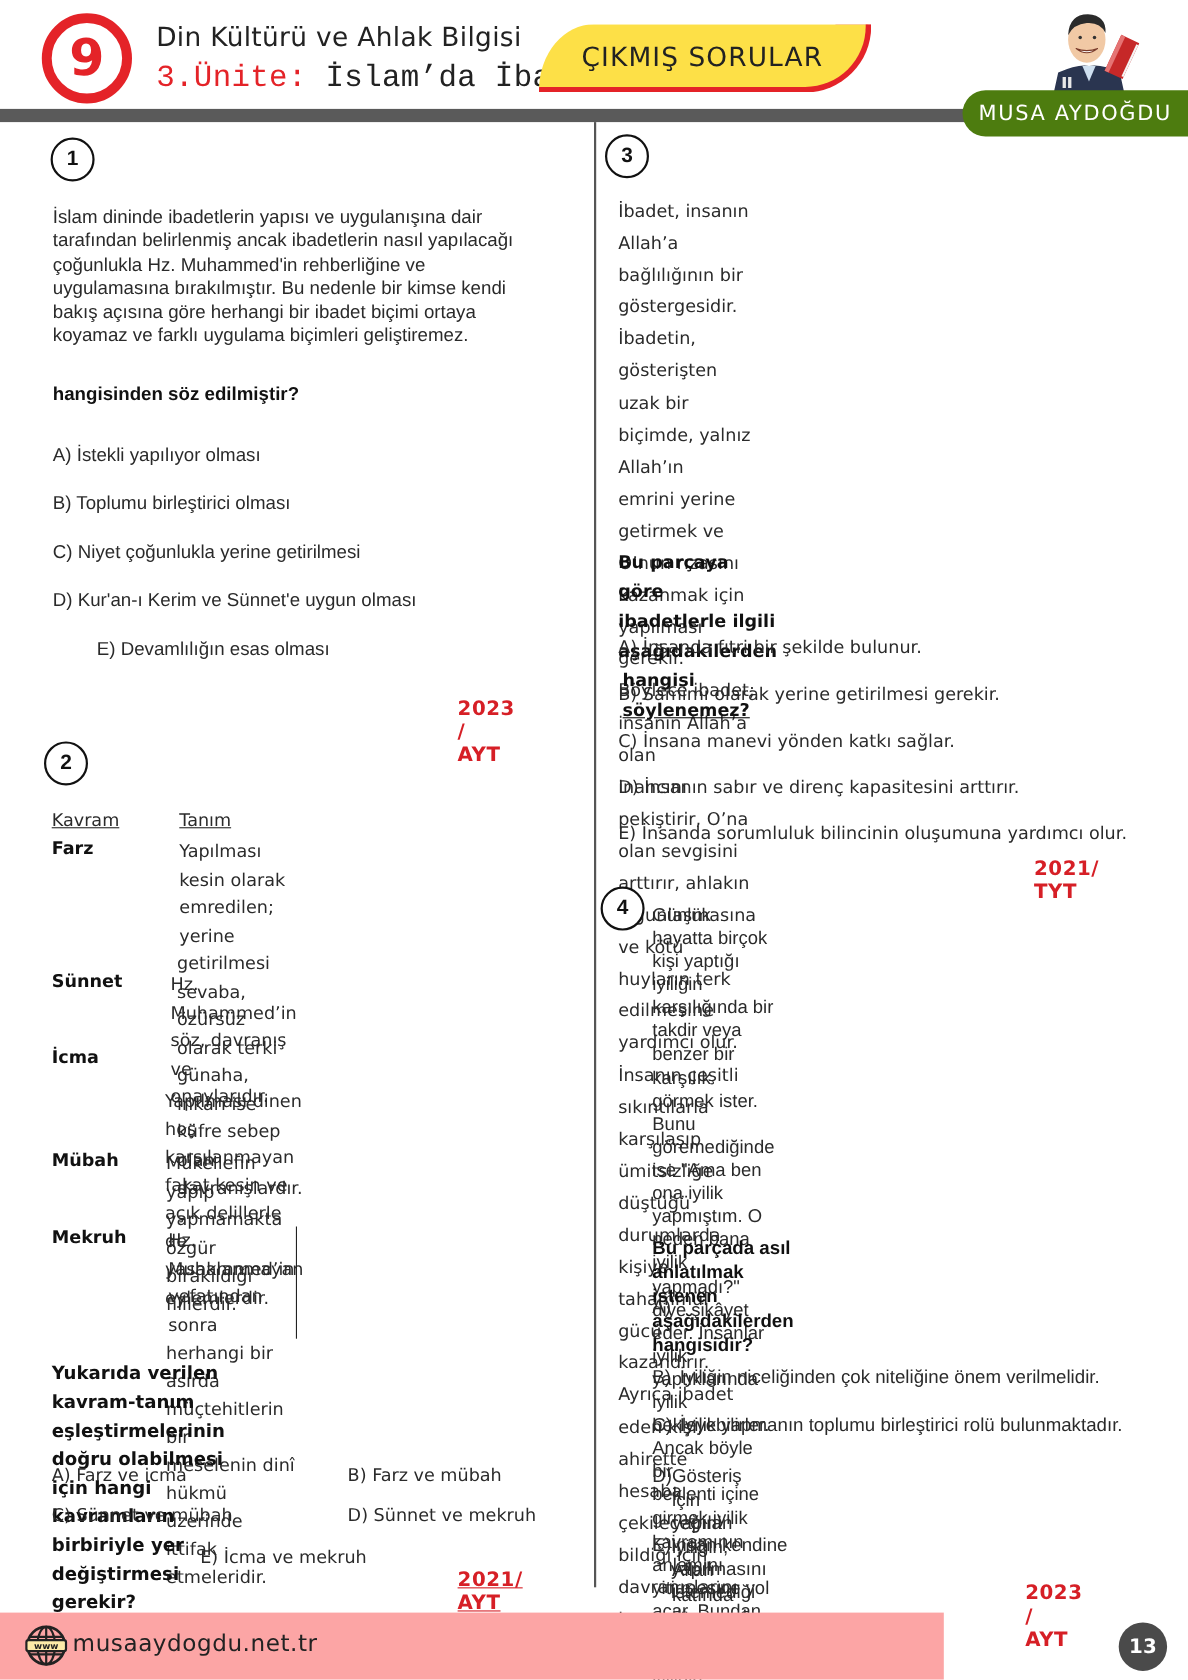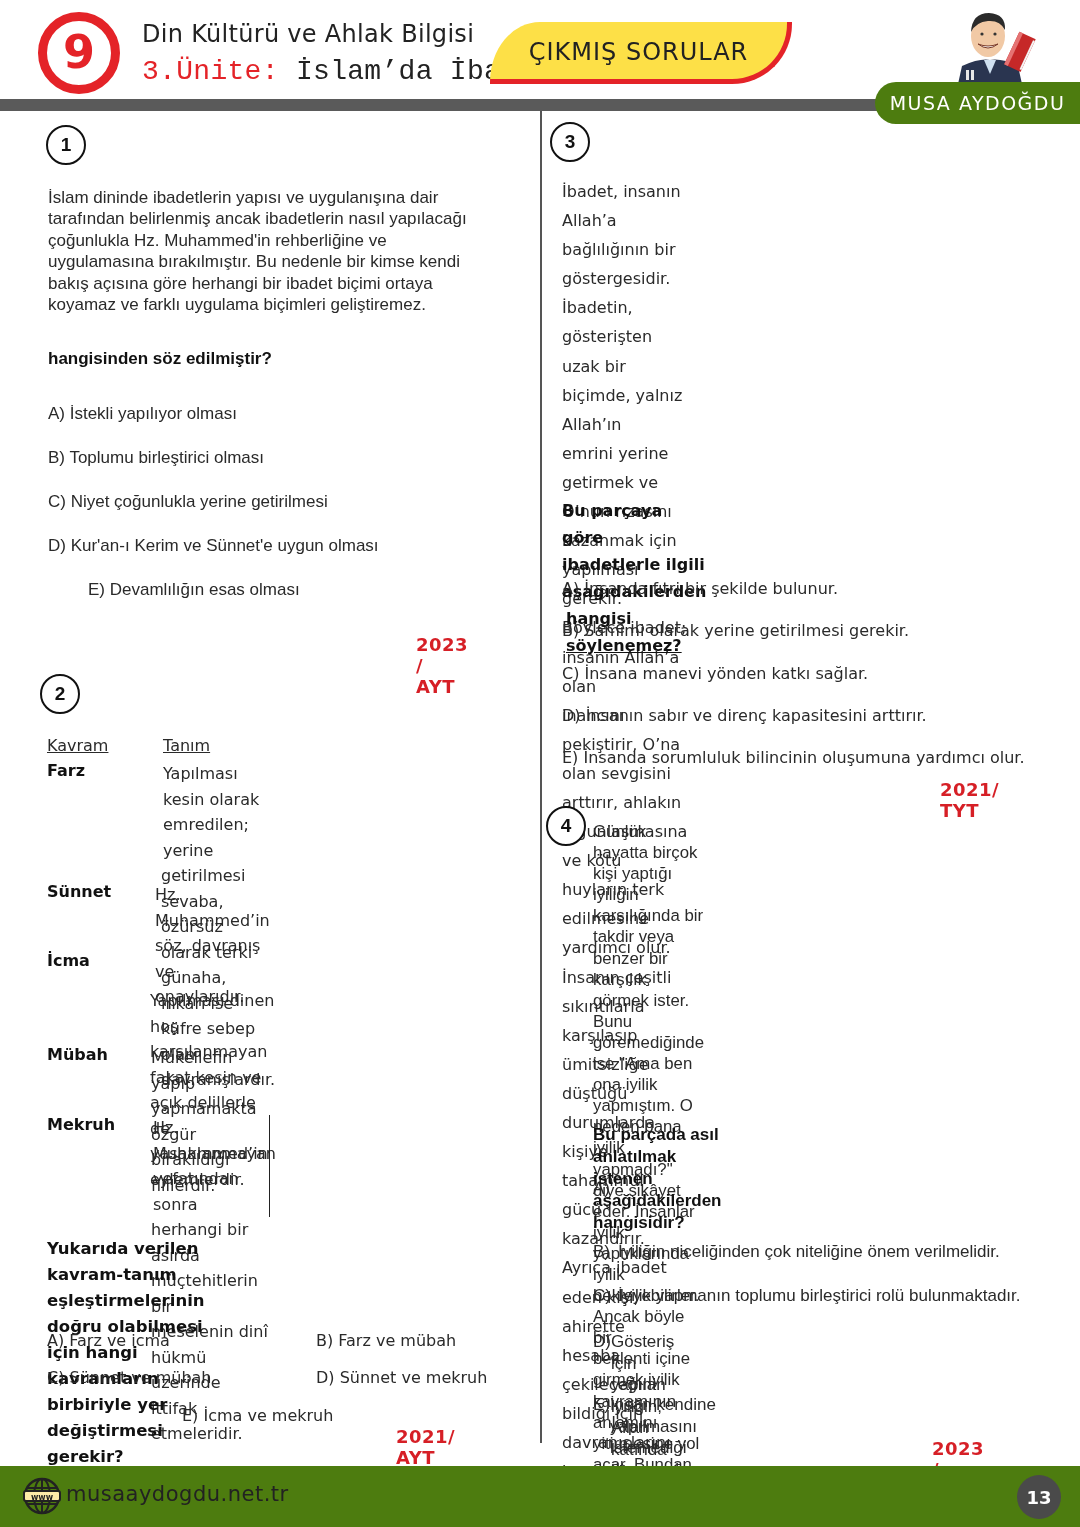--- a/index.html
+++ b/index.html
@@ -34,21 +34,21 @@
     font-family: "Liberation Sans", sans-serif; font-weight: bold; font-size: 19px; color: #111; background: #fff; }
 
   .arial { font-family: "Liberation Sans", sans-serif; font-size: 17px; line-height: 21.4px; color: #2a2a2a; }
   .calib { font-family: "DejaVu Sans", sans-serif; font-size: 16px; color: #2a2a2a; }
   .bold { font-weight: bold; color: #111; }
   .year { position: absolute; font-family: "DejaVu Sans", sans-serif; font-weight: bold; font-size: 18px; color: #d61f26; letter-spacing: 0.5px; }
   .opt { position: absolute; white-space: nowrap; }
   .u { text-decoration: underline; }
 
   
-  .footer { position: absolute; left: 0; top: 1466px; width: 1080px; height: 61px; background: #4d7c0f; }
+  .footer { position: absolute; left: 0; top: 1466px; width: 858px; height: 61px; background: #fca5a5; }
   .globe { position: absolute; left: 22px; top: 10px; width: 40px; height: 40px; }
   .site { position: absolute; left: 66px; top: 16px; font-family: "DejaVu Sans", sans-serif; font-size: 21px; color: #222; letter-spacing: 0.5px; }
   .pagenum { position: absolute; left: 1017px; top: 9px; width: 44px; height: 44px; border-radius: 50%; background: #4a4a4a; color: #fff;
     display: flex; align-items: center; justify-content: center; font-family: "DejaVu Sans", sans-serif; font-weight: bold; font-size: 18px; }
 </style>
 </head>
 <body>
 
 <div class="header">
   <div class="unit-badge">
@@ -156,21 +156,21 @@
   <div class="calib bold" style="position:absolute;left:47px;top:1236px;line-height:26px;font-size:16.5px;">
     <div>Yukarıda verilen kavram-tanım eşleştirmelerinin</div>
     <div>doğru olabilmesi için hangi kavramların birbiriyle yer</div>
     <div>değiştirmesi gerekir?</div>
   </div>
   <div class="calib opt" style="left:47px;top:1331px;">A) Farz ve icma</div>
   <div class="calib opt" style="left:316px;top:1331px;">B) Farz ve mübah</div>
   <div class="calib opt" style="left:47px;top:1368px;">C) Sünnet ve mübah</div>
   <div class="calib opt" style="left:316px;top:1368px;">D) Sünnet ve mekruh</div>
   <div class="calib opt" style="left:182px;top:1406px;">E) İcma ve mekruh</div>
-  <div class="year" style="left:396px;top:1426px;">2021/ AYT</div>
+  <div class="year" style="left:416px;top:1426px;text-decoration:underline;">2021/ AYT</div>
 </section>
 
 <section class="col" style="left:0;top:0;">
   <div class="qnum" style="left:550px;top:122px;">
     <span>3</span>
   </div>
   <div class="calib" style="position:absolute;left:562px;top:177px;line-height:29.1px;">
     <div>İbadet, insanın Allah’a bağlılığının bir göstergesidir.</div>
     <div>İbadetin, gösterişten uzak bir biçimde, yalnız Allah’ın</div>
     <div>emrini yerine getirmek ve O’nun rızasını kazanmak için</div>

